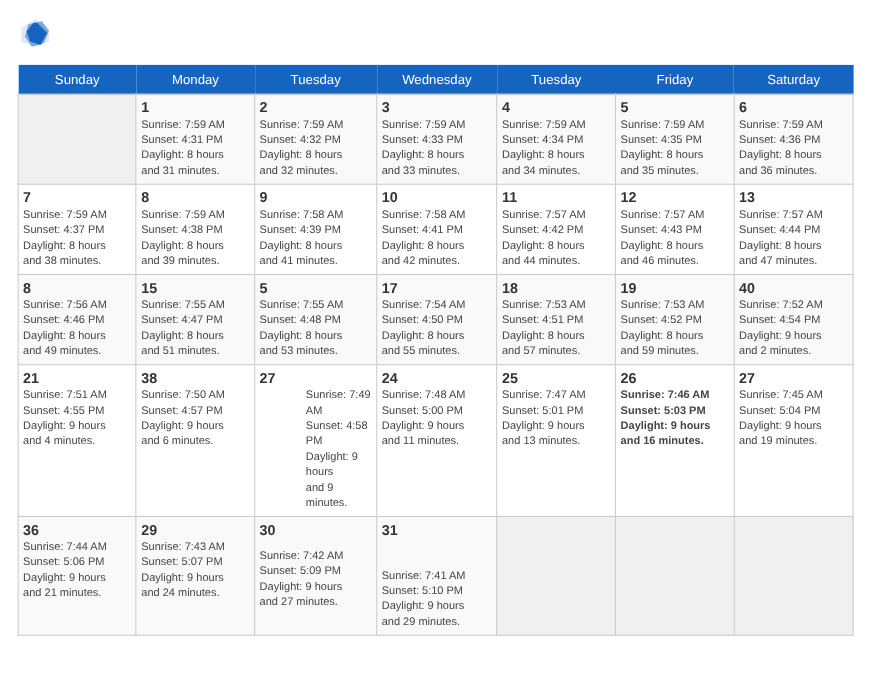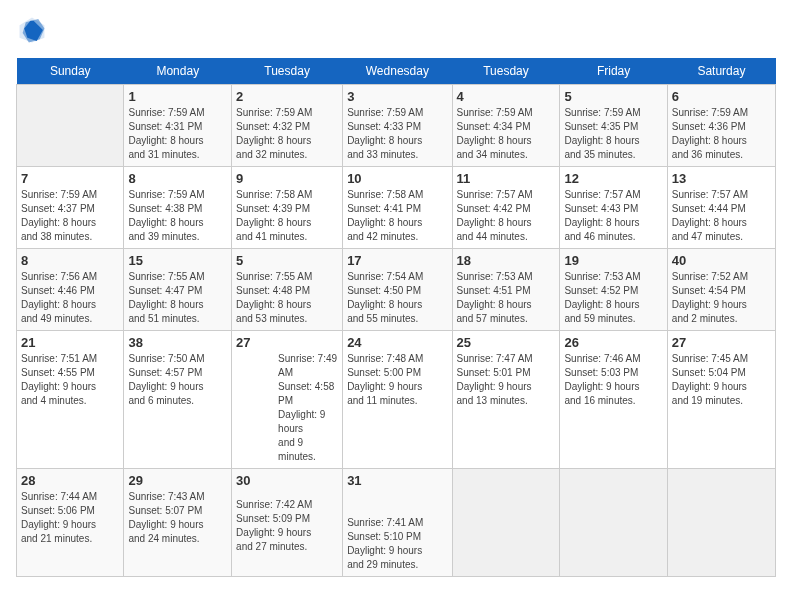--- a/index.html
+++ b/index.html
@@ -293,36 +293,36 @@
         </td>
         <td>
           <div class="day-num">25</div>
           <div class="day-info" style="white-space: pre-line;">Sunrise: 7:47 AM
 Sunset: 5:01 PM
 Daylight: 9 hours
 and 13 minutes.</div>
         </td>
         <td>
           <div class="day-num">26</div>
-          <div class="day-info" style="white-space: pre-line;">Sunrise: 7:46 AM
+          <div class="day-info" style="white-space: pre-line; font-weight: bold;">Sunrise: 7:46 AM
 Sunset: 5:03 PM
 Daylight: 9 hours
 and 16 minutes.</div>
         </td>
         <td>
           <div class="day-num">27</div>
           <div class="day-info" style="white-space: pre-line;">Sunrise: 7:45 AM
 Sunset: 5:04 PM
 Daylight: 9 hours
 and 19 minutes.</div>
         </td>
       </tr>
       <tr>
         <td>
-          <div class="day-num">28</div>
+          <div class="day-num">36</div>
           <div class="day-info" style="white-space: pre-line;">Sunrise: 7:44 AM
 Sunset: 5:06 PM
 Daylight: 9 hours
 and 21 minutes.</div>
         </td>
         <td>
           <div class="day-num">29</div>
           <div class="day-info" style="white-space: pre-line;">Sunrise: 7:43 AM
 Sunset: 5:07 PM
 Daylight: 9 hours

